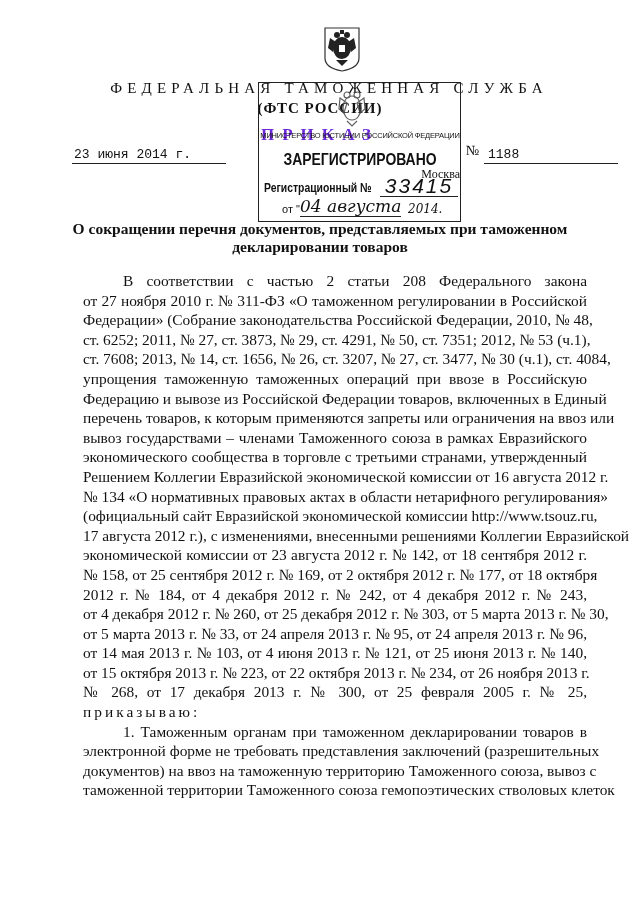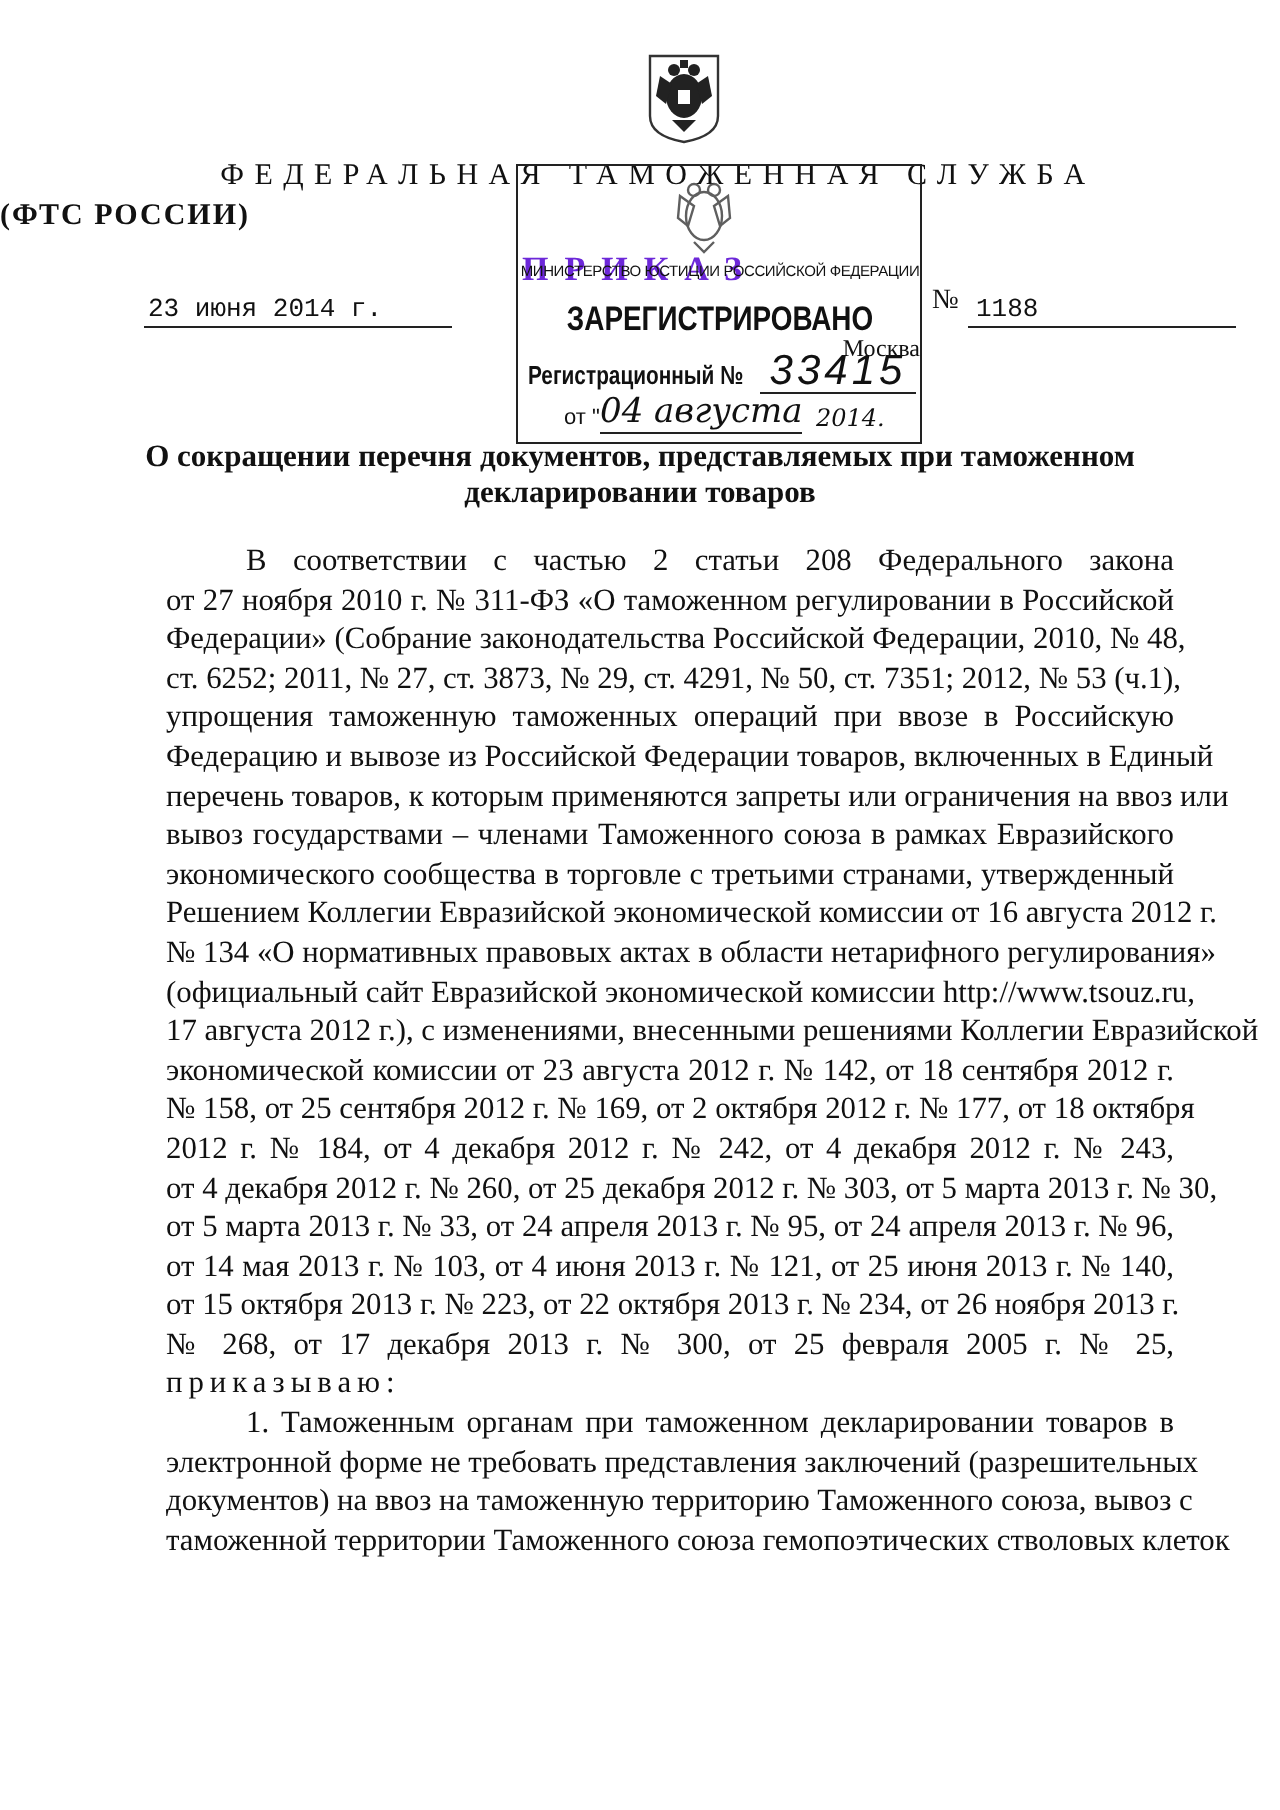--- a/index.html
+++ b/index.html
@@ -1,20 +1,20 @@
 <!DOCTYPE html>
 <html><head>
 <meta charset="utf-8">
 <style>
   html, body { margin: 0; padding: 0; background: #ffffff; }
   body { width: 640px; height: 905px; position: relative; overflow: hidden; color: #111; font-family: "Liberation Serif", serif; }
   .abs { position: absolute; }
   .emblem { left: 322px; top: 26px; width: 40px; height: 46px; }
   .agency { left: 0; width: 640px; top: 80px; text-align: center; font-weight: normal; font-size: 15px; letter-spacing: 5.2px; padding-left: 18px; box-sizing: border-box; }
-  .abbr { left: 0; width: 640px; top: 100px; font-weight: bold; font-size: 15px; letter-spacing: 1px; }
+  .abbr { left: 0; width: 640px; top: 100px; text-align: center; font-weight: bold; font-size: 15px; letter-spacing: 1px; }
   .prikaz { left: 0; width: 640px; top: 125px; text-align: center; font-weight: bold; font-size: 17px; letter-spacing: 8px; color: #6d28d9; }
   .date-line { left: 72px; top: 147px; width: 152px; font-family: "Liberation Mono", monospace; font-size: 13px; border-bottom: 1px solid #222; padding-left: 2px; line-height: 16px; }
   .num-sign { left: 466px; top: 143px; font-size: 14px; }
   .num-line { left: 484px; top: 147px; width: 130px; font-family: "Liberation Mono", monospace; font-size: 13px; border-bottom: 1px solid #222; padding-left: 4px; line-height: 16px; }
   
   .stamp { left: 258px; top: 82px; width: 203px; height: 140px; border: 1.5px solid #222; box-sizing: border-box; }
   .stamp-emblem { left: 335px; top: 88px; width: 34px; height: 40px; opacity: 0.85; }
   .stamp-ministry { left: 260px; top: 131px; width: 200px; text-align: center; font-family: "Liberation Sans Narrow", "Liberation Sans", sans-serif; font-size: 7.5px; letter-spacing: -0.2px; white-space: nowrap; }
   .stamp-registered { left: 260px; top: 150px; width: 200px; text-align: center; font-family: "Liberation Sans", sans-serif; font-weight: bold; font-size: 17px; transform: scaleX(0.82); letter-spacing: 0px; }
   .stamp-city { left: 260px; top: 167px; width: 200px; text-align: right; font-size: 12px; }
@@ -78,20 +78,21 @@
 <div class="abs title">
   <div>О сокращении перечня документов, представляемых при таможенном</div>
   <div>декларировании товаров</div>
 </div>
 
 <div class="abs body-text" id="body-lines">
     <span class="line indent">В соответствии с частью 2 статьи 208 Федерального закона</span>
     <span class="line">от 27 ноября 2010 г. № 311-ФЗ «О таможенном регулировании в Российской</span>
     <span class="line">Федерации» (Собрание законодательства Российской Федерации, 2010, № 48,</span>
     <span class="line">ст. 6252; 2011, № 27, ст. 3873, № 29, ст. 4291, № 50, ст. 7351; 2012, № 53 (ч.1),</span>
+    <span class="line">ст. 7608; 2013, № 14, ст. 1656, № 26, ст. 3207, № 27, ст. 3477, № 30 (ч.1), ст. 4084,</span>
     <span class="line">упрощения таможенную таможенных операций при ввозе в Российскую</span>
     <span class="line">Федерацию и вывозе из Российской Федерации товаров, включенных в Единый</span>
     <span class="line">перечень товаров, к которым применяются запреты или ограничения на ввоз или</span>
     <span class="line">вывоз государствами – членами Таможенного союза в рамках Евразийского</span>
     <span class="line">экономического сообщества в торговле с третьими странами, утвержденный</span>
     <span class="line">Решением Коллегии Евразийской экономической комиссии от 16 августа 2012 г.</span>
     <span class="line">№ 134 «О нормативных правовых актах в области нетарифного регулирования»</span>
     <span class="line">(официальный сайт Евразийской экономической комиссии http://www.tsouz.ru,</span>
     <span class="line">17 августа 2012 г.), с изменениями, внесенными решениями Коллегии Евразийской</span>
     <span class="line">экономической комиссии от 23 августа 2012 г. № 142, от 18 сентября 2012 г.</span>

